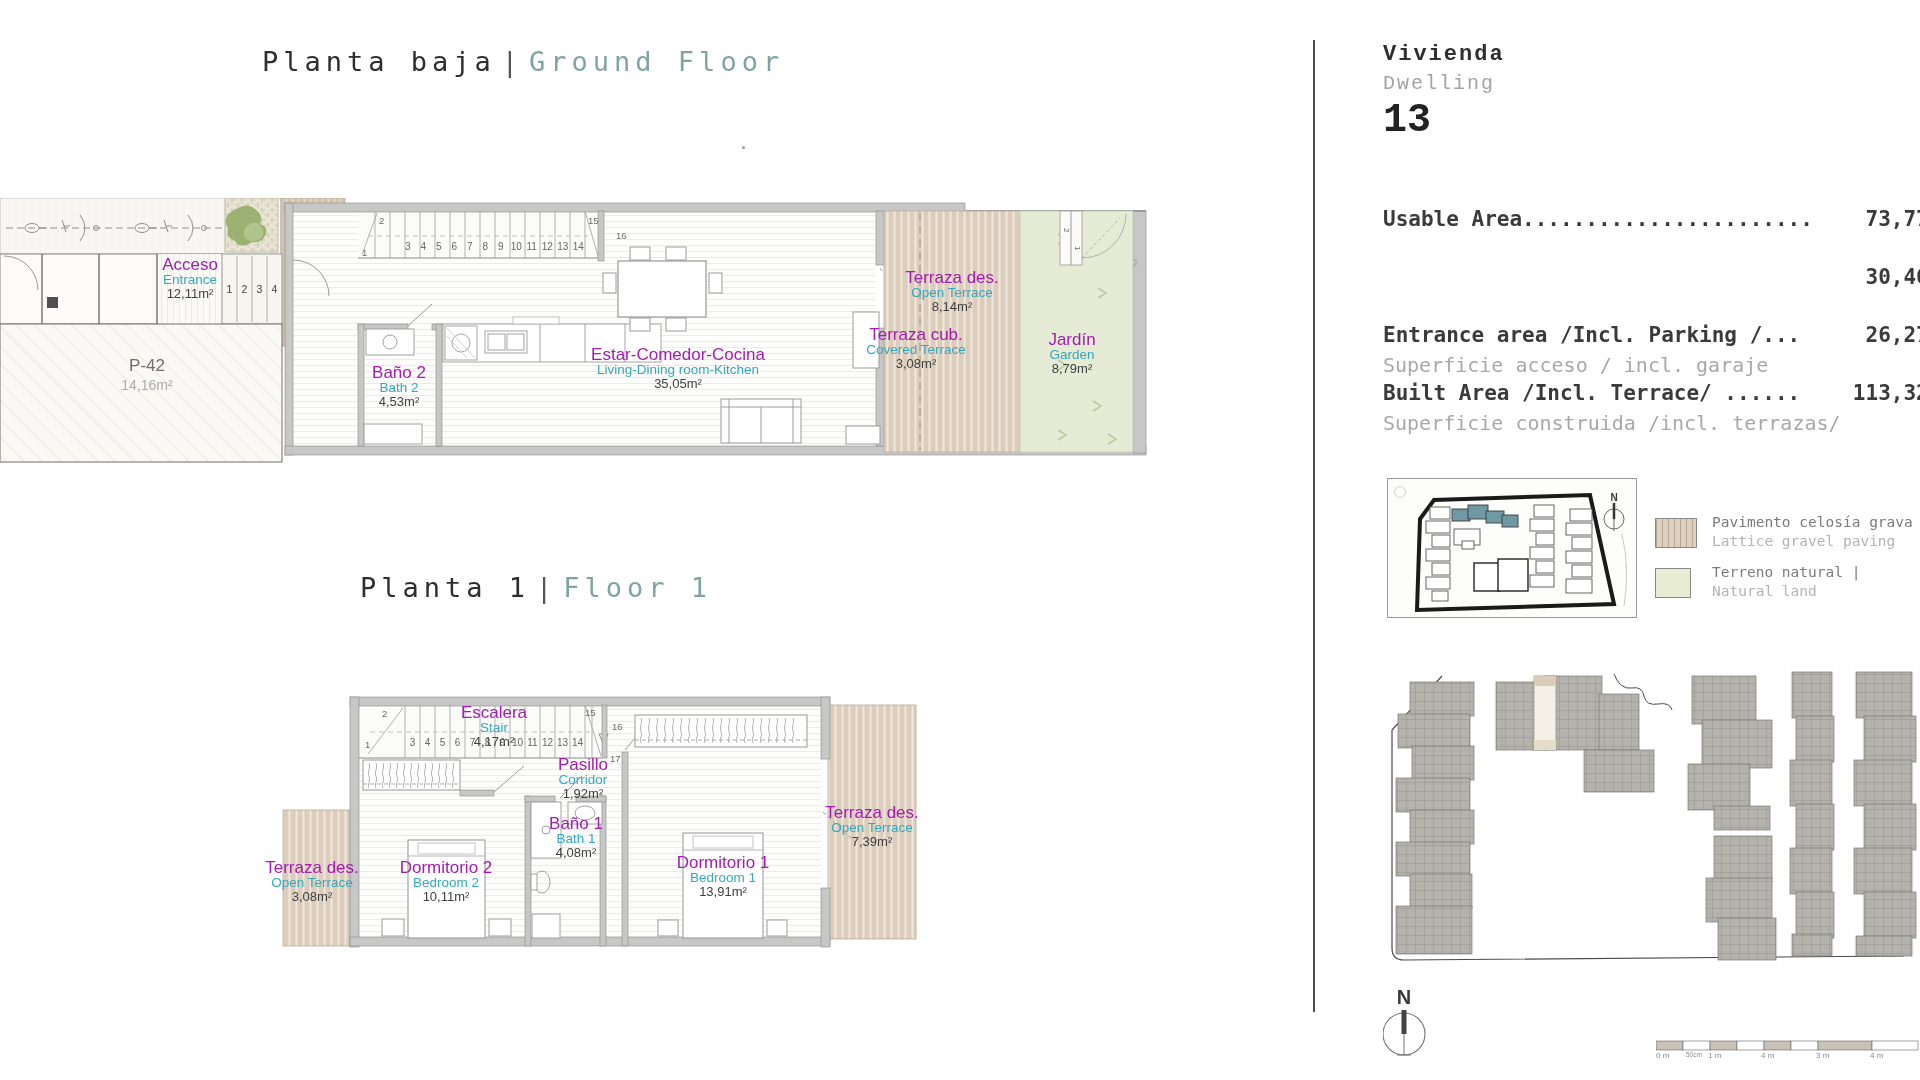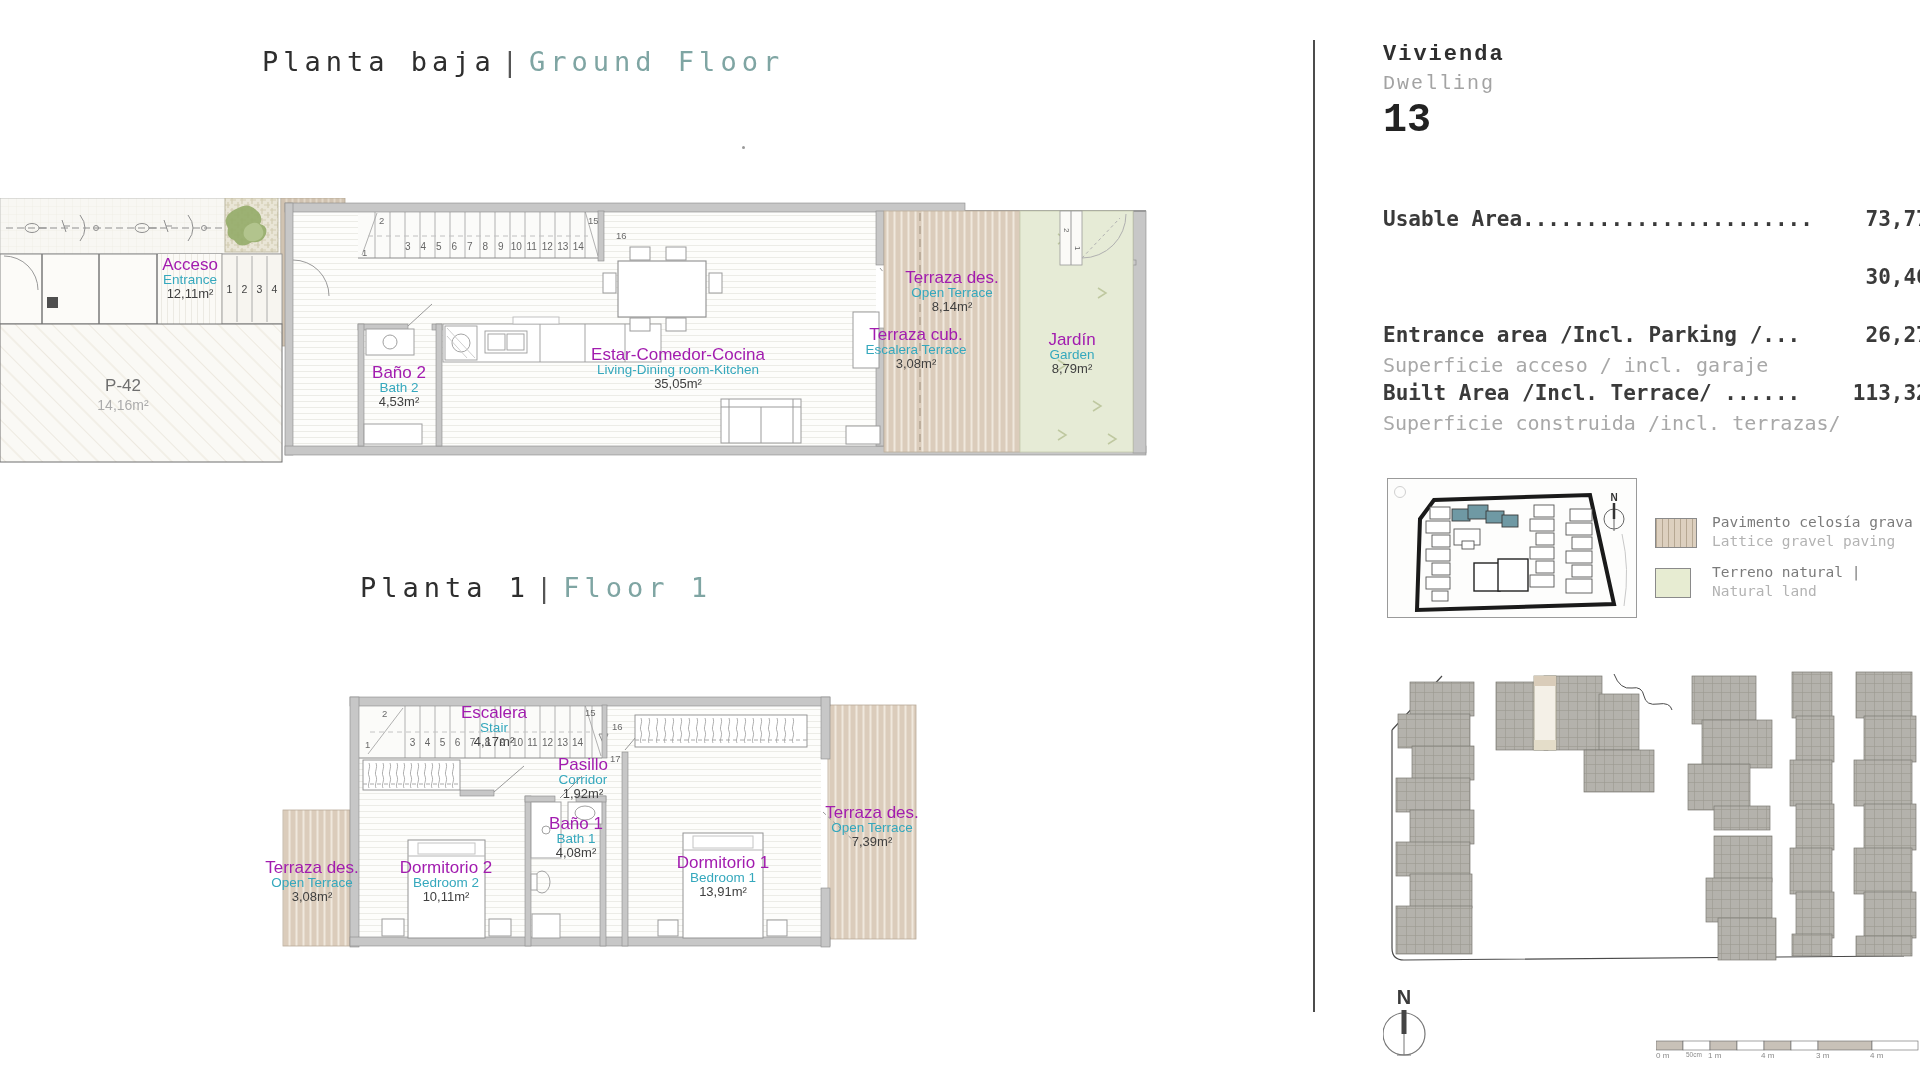--- a/index.html
+++ b/index.html
@@ -265,42 +265,42 @@
     <path d="M1082,60 A44,44 0 0 0 1126,16" fill="none" stroke="#b0b0b0"></path>
     <line x1="1082" y1="60" x2="1120" y2="20" stroke="#b0b0b0" stroke-dasharray="3,3"></line>
   </g>
 </svg>
 
 <div class="rlabel" style="left:190px;top:258px;">
   <div class="es">Acceso</div>
   <div class="en">Entrance</div>
   <div class="ar">12,11m²</div>
 </div>
-<div class="rlabel big" style="left:123px;top:356px;margin-top:20px;">
+<div class="rlabel big" style="left:147px;top:356px;">
   <div class="es">P-42</div>
   <div class="ar">14,16m²</div>
 </div>
 <div class="rlabel" style="left:399px;top:366px;">
   <div class="es">Baño 2</div>
   <div class="en">Bath 2</div>
   <div class="ar">4,53m²</div>
 </div>
 <div class="rlabel" style="left:678px;top:348px;">
   <div class="es">Estar-Comedor-Cocina</div>
   <div class="en">Living-Dining room-Kitchen</div>
   <div class="ar">35,05m²</div>
 </div>
 <div class="rlabel" style="left:952px;top:271px;">
   <div class="es">Terraza des.</div>
   <div class="en">Open Terrace</div>
   <div class="ar">8,14m²</div>
 </div>
 <div class="rlabel" style="left:916px;top:328px;">
   <div class="es">Terraza cub.</div>
-  <div class="en">Escalera Terrace</div>
+  <div class="en">Covered Terrace</div>
   <div class="ar">3,08m²</div>
 </div>
 <div class="rlabel" style="left:1072px;top:333px;">
   <div class="es">Jardín</div>
   <div class="en">Garden</div>
   <div class="ar">8,79m²</div>
 </div>
 <div class="stair-run entry" style="left:222px;top:283px;width:60px;">
     <span>1</span>
     <span>2</span>

